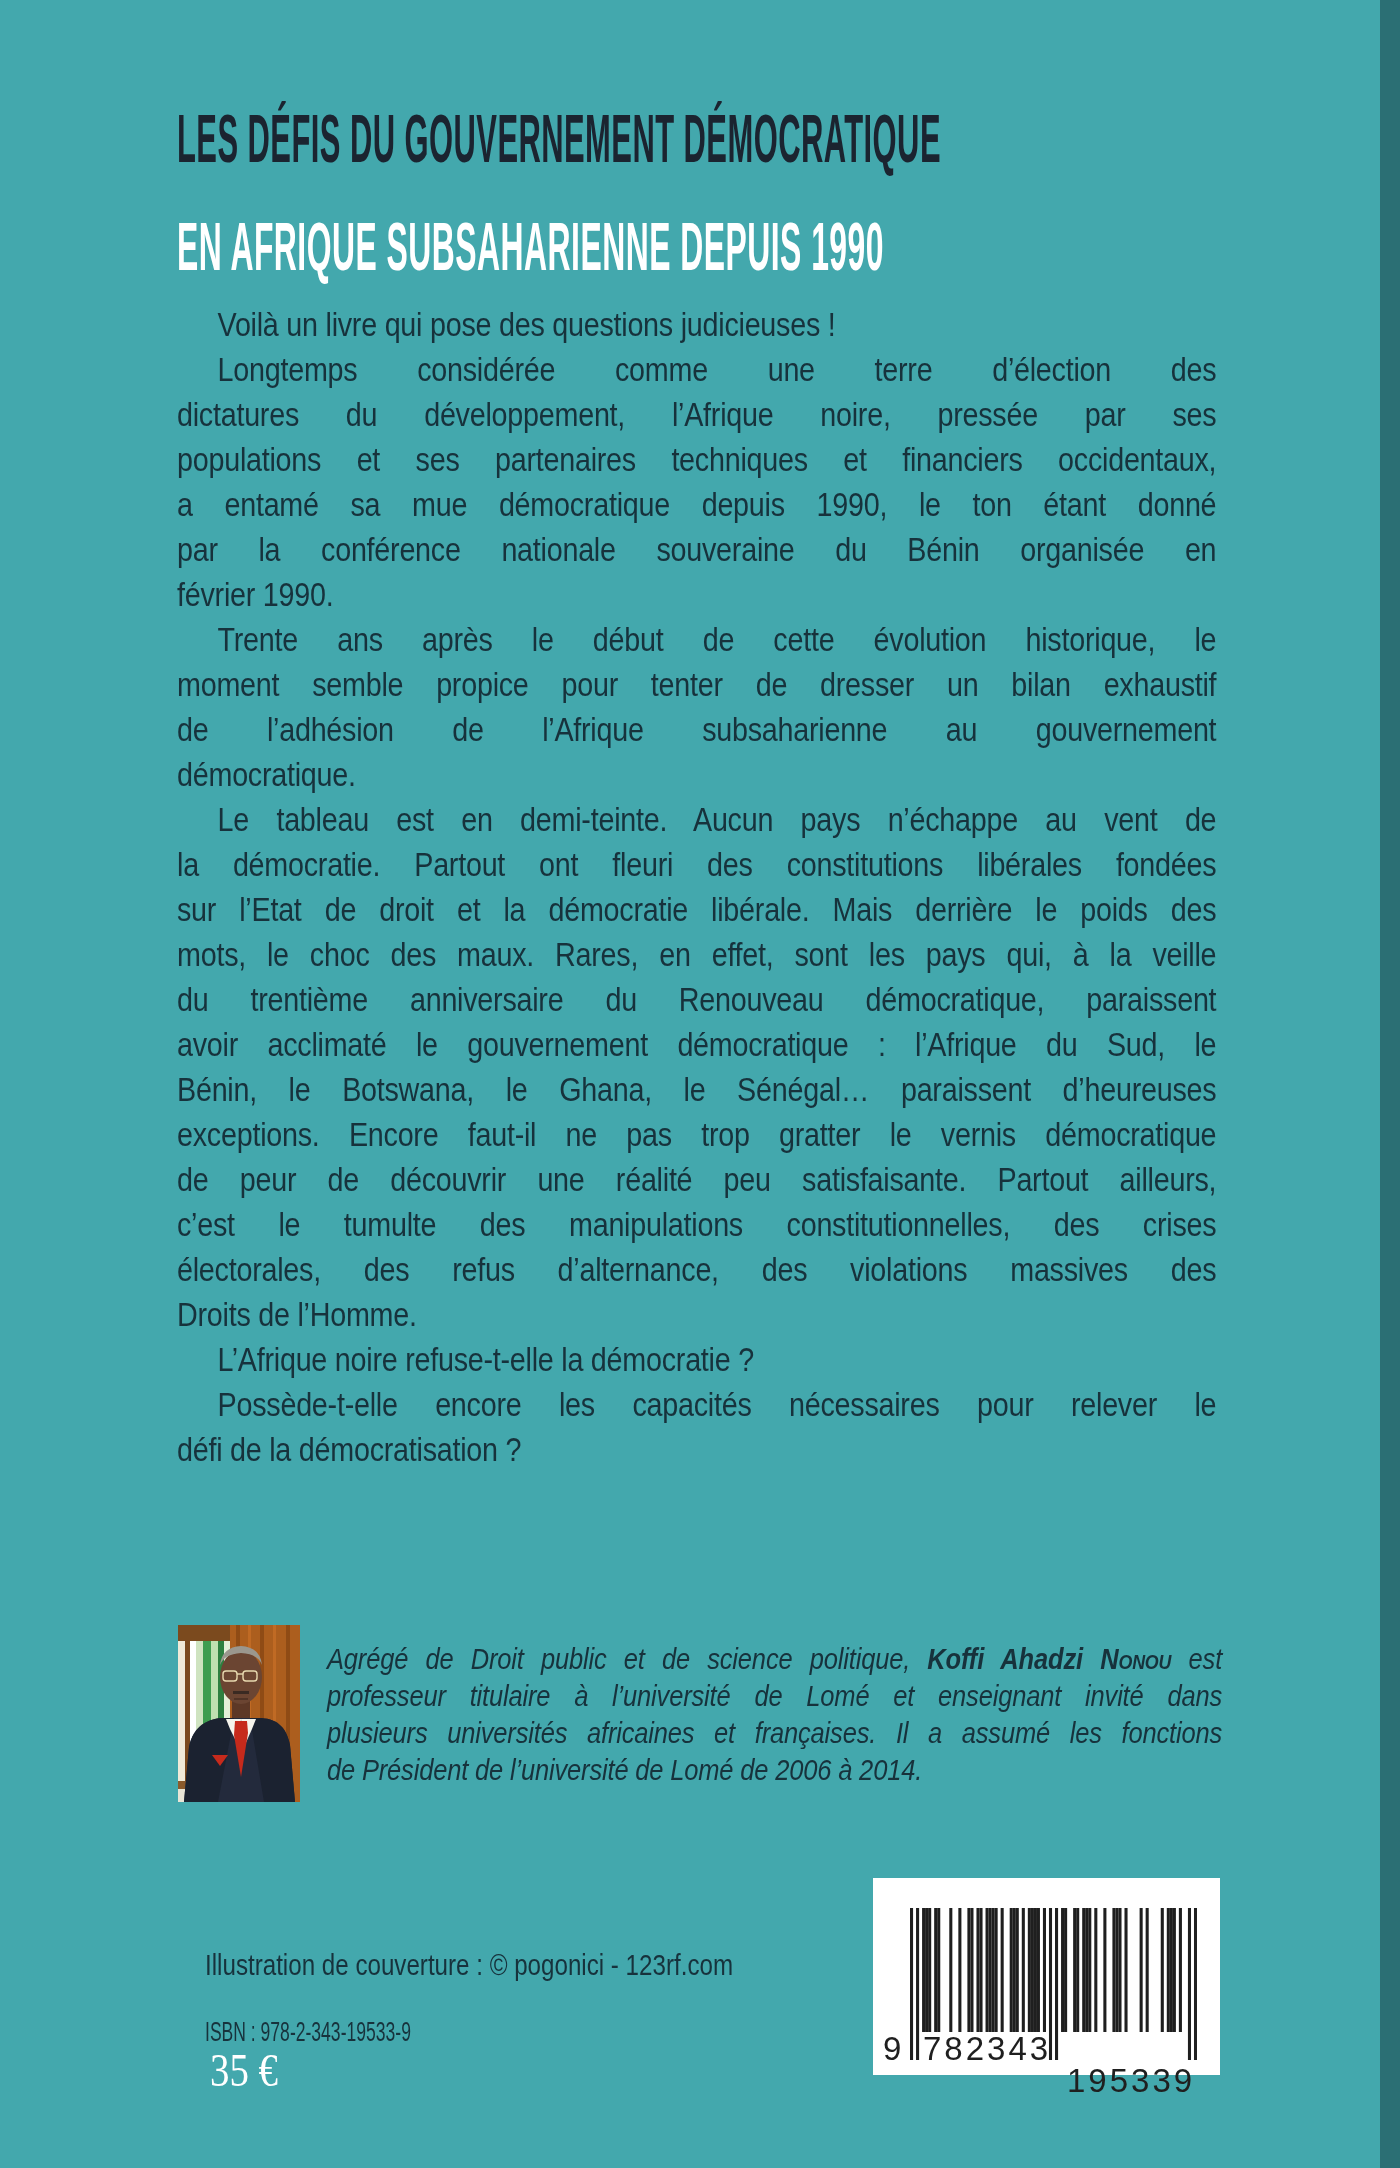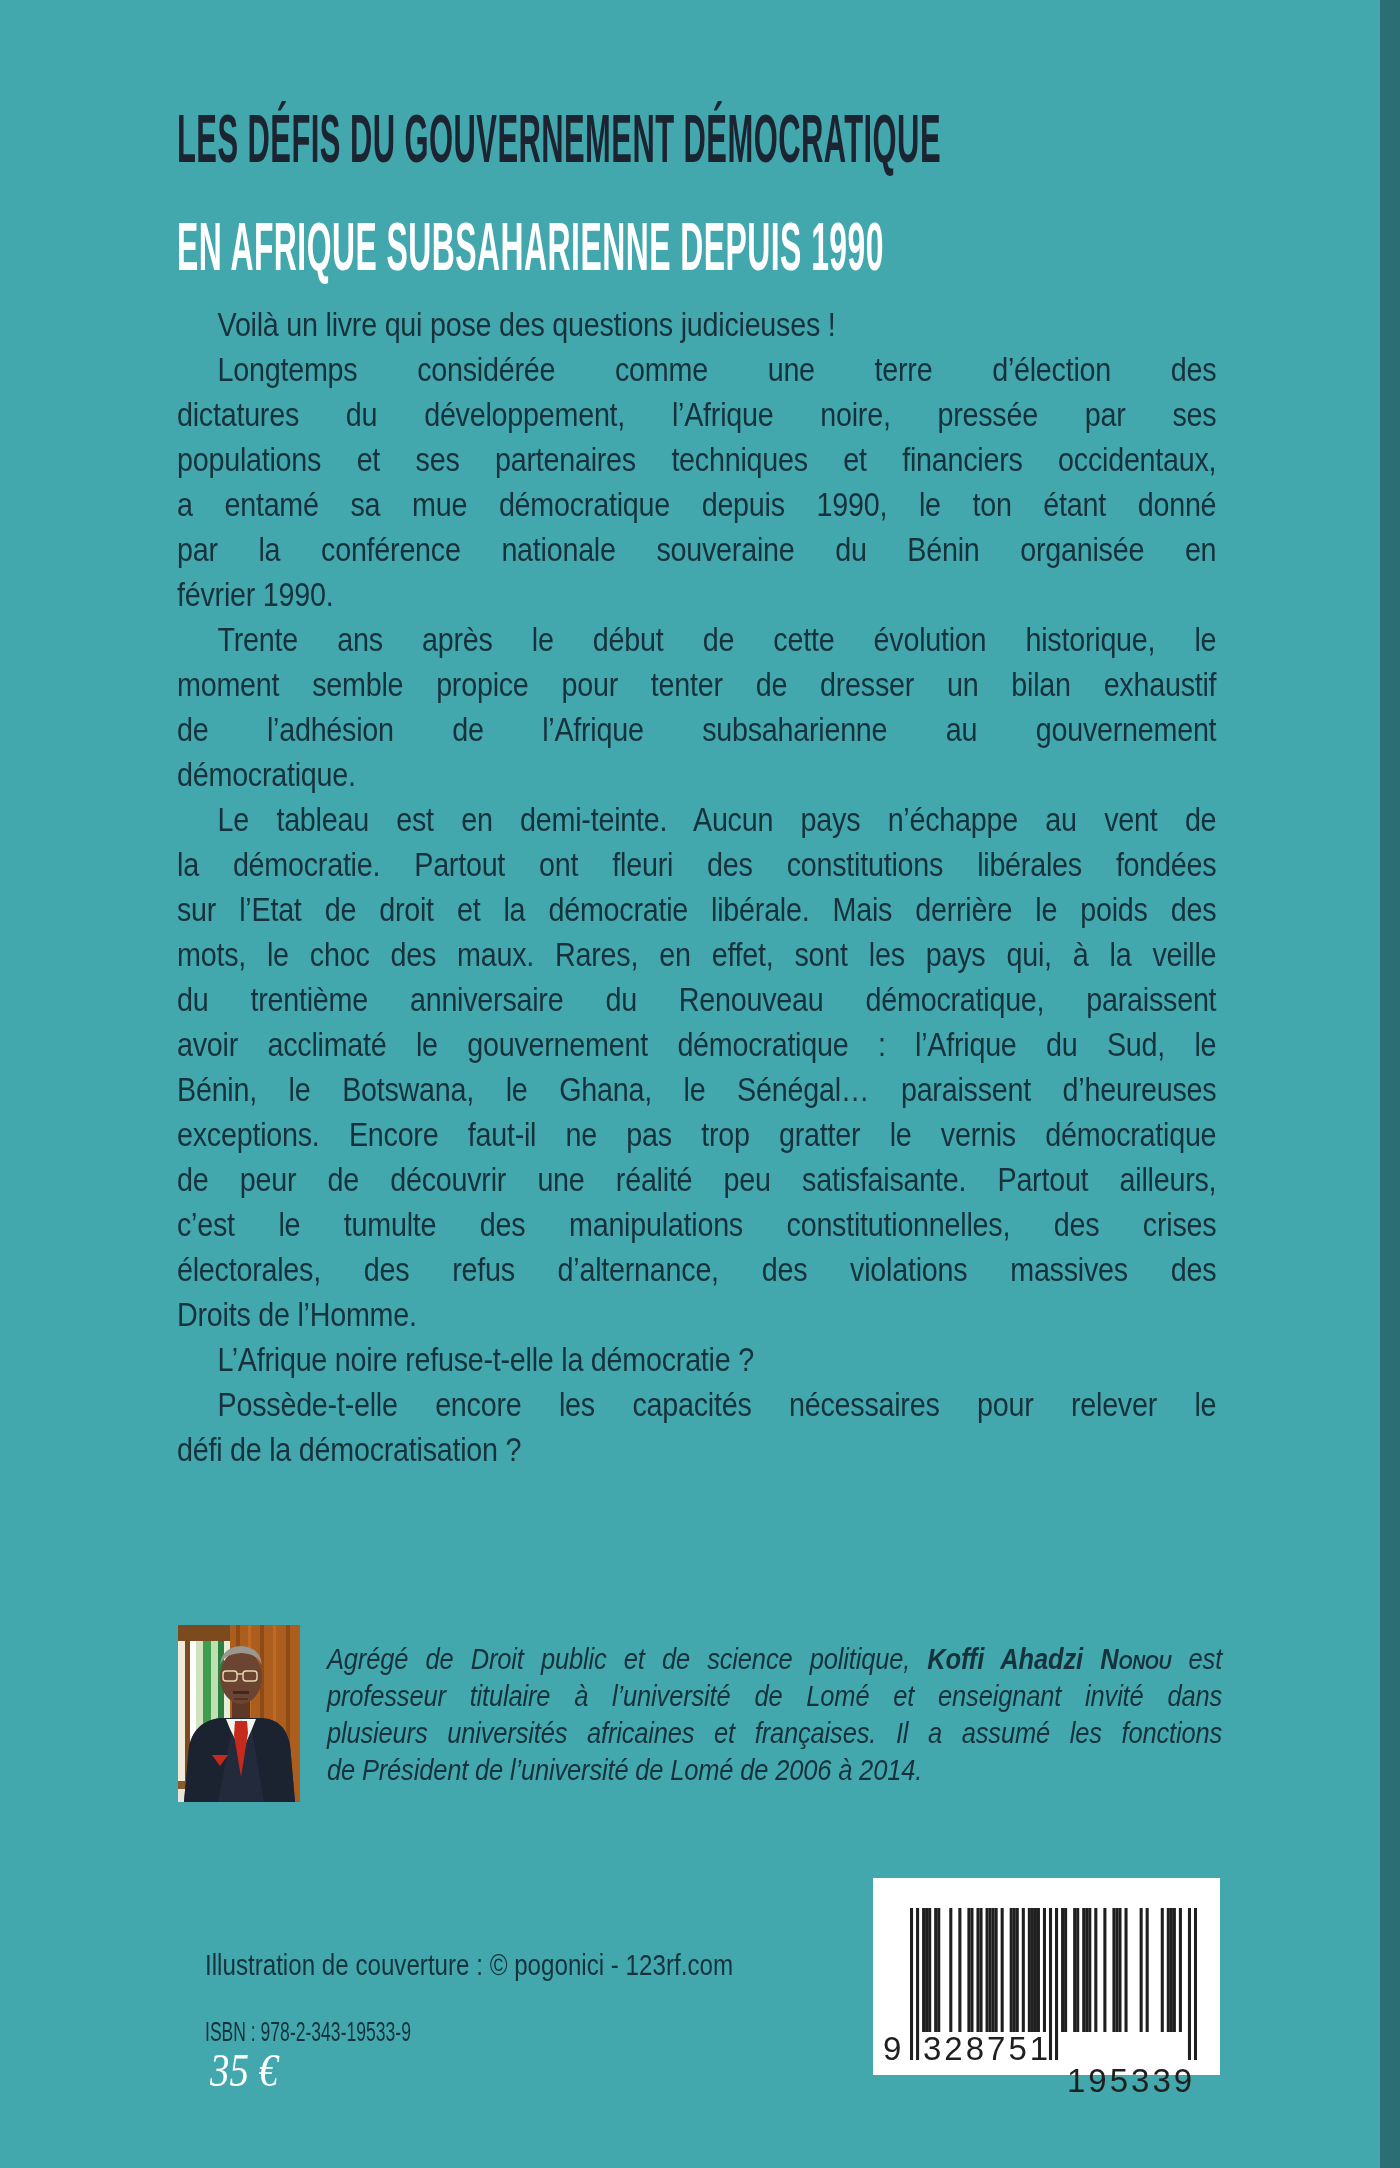--- a/index.html
+++ b/index.html
@@ -32,21 +32,21 @@
     font-size:30px;line-height:37px;font-style:italic;letter-spacing:-0.2px;
   }
   .bio-line{text-align:justify;text-align-last:justify;white-space:nowrap;}
   .bio-line.last{text-align-last:left;white-space:normal;}
   .bio-line .bold{font-weight:700;}
   .bio-line .sc{font-variant:small-caps;}
   
   .credit,.isbn,.price{position:absolute;white-space:nowrap;margin-left:33px;}
   .credit{left:172px;top:1948px;font-size:30px;}
   .isbn{left:172px;top:2016px;font-size:28px;}
-  .price{left:177px;top:2044px;font-size:46px;color:var(--white,#fff);font-family:"Liberation Serif",serif;font-style:italic;}
+  .price{left:177px;top:2044px;font-size:46px;color:var(--white,#fff);font-family:"Liberation Serif",serif;}
   .credit span,.isbn span,.price span{display:inline-block;transform-origin:left center;}
   .barcode-box{position:absolute;left:873px;top:1878px;width:347px;height:197px;background:var(--white,#fff);}
   .barcode-box svg{position:absolute;left:37px;top:30px;}
   .barcode-box svg rect{fill:var(--barcode_ink,#1F1F1F);}
   .bc-digit{position:absolute;top:152px;font-size:33px;letter-spacing:3px;color:var(--barcode_ink,#1F1F1F);white-space:nowrap;}
   .bc-d1{left:10px;}  .bc-d2{left:50px;}  .bc-d3{left:194px;margin-top:32px;}
 </style>
 </head>
 <body>
 
@@ -188,18 +188,18 @@
           <rect x="235.64" y="0" width="3.07" height="124"></rect>
           <rect x="250.75" y="0" width="3.07" height="124"></rect>
           <rect x="256.79" y="0" width="3.07" height="124"></rect>
           <rect x="259.81" y="0" width="3.07" height="124"></rect>
           <rect x="262.83" y="0" width="3.07" height="124"></rect>
           <rect x="268.87" y="0" width="3.07" height="124"></rect>
           <rect x="277.94" y="0" width="3.07" height="152"></rect>
           <rect x="283.98" y="0" width="3.07" height="152"></rect>
         </svg>
       <span class="bc-digit bc-d1">9</span>
-      <span class="bc-digit bc-d2">328751</span>
+      <span class="bc-digit bc-d2">782343</span>
       <span class="bc-digit bc-d3">195339</span>
     </div>
   </footer>
 
 </div>
 
 </body></html>

